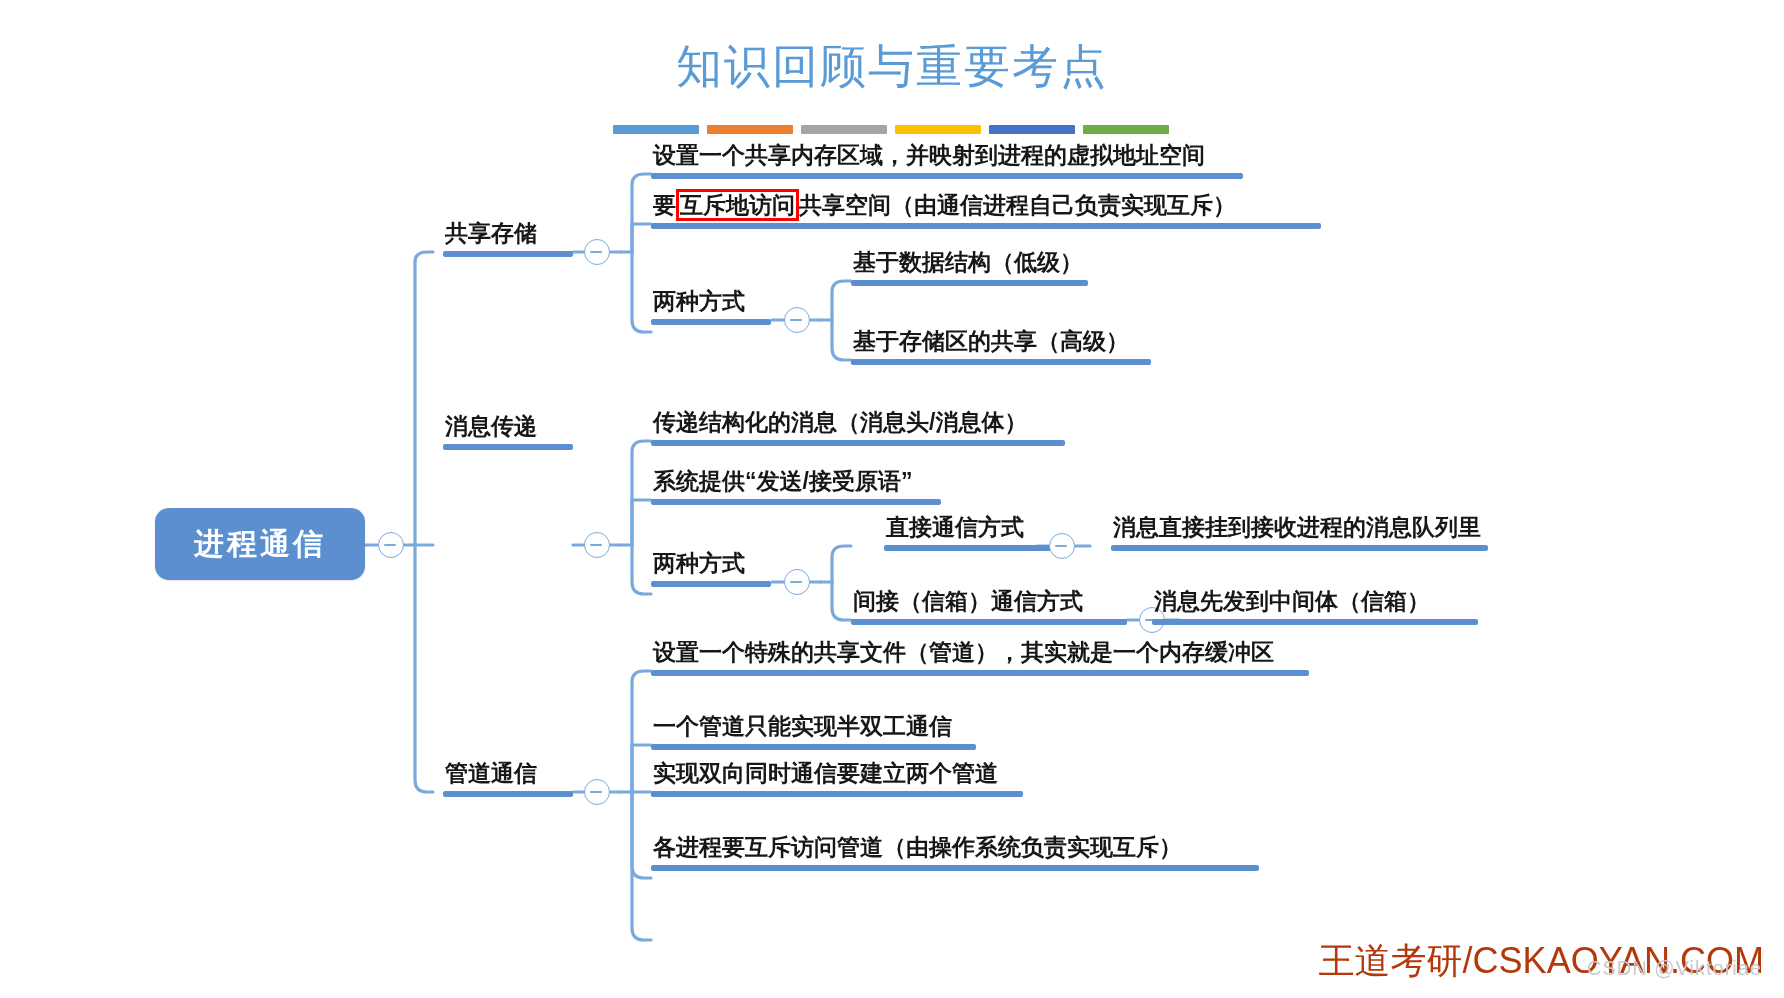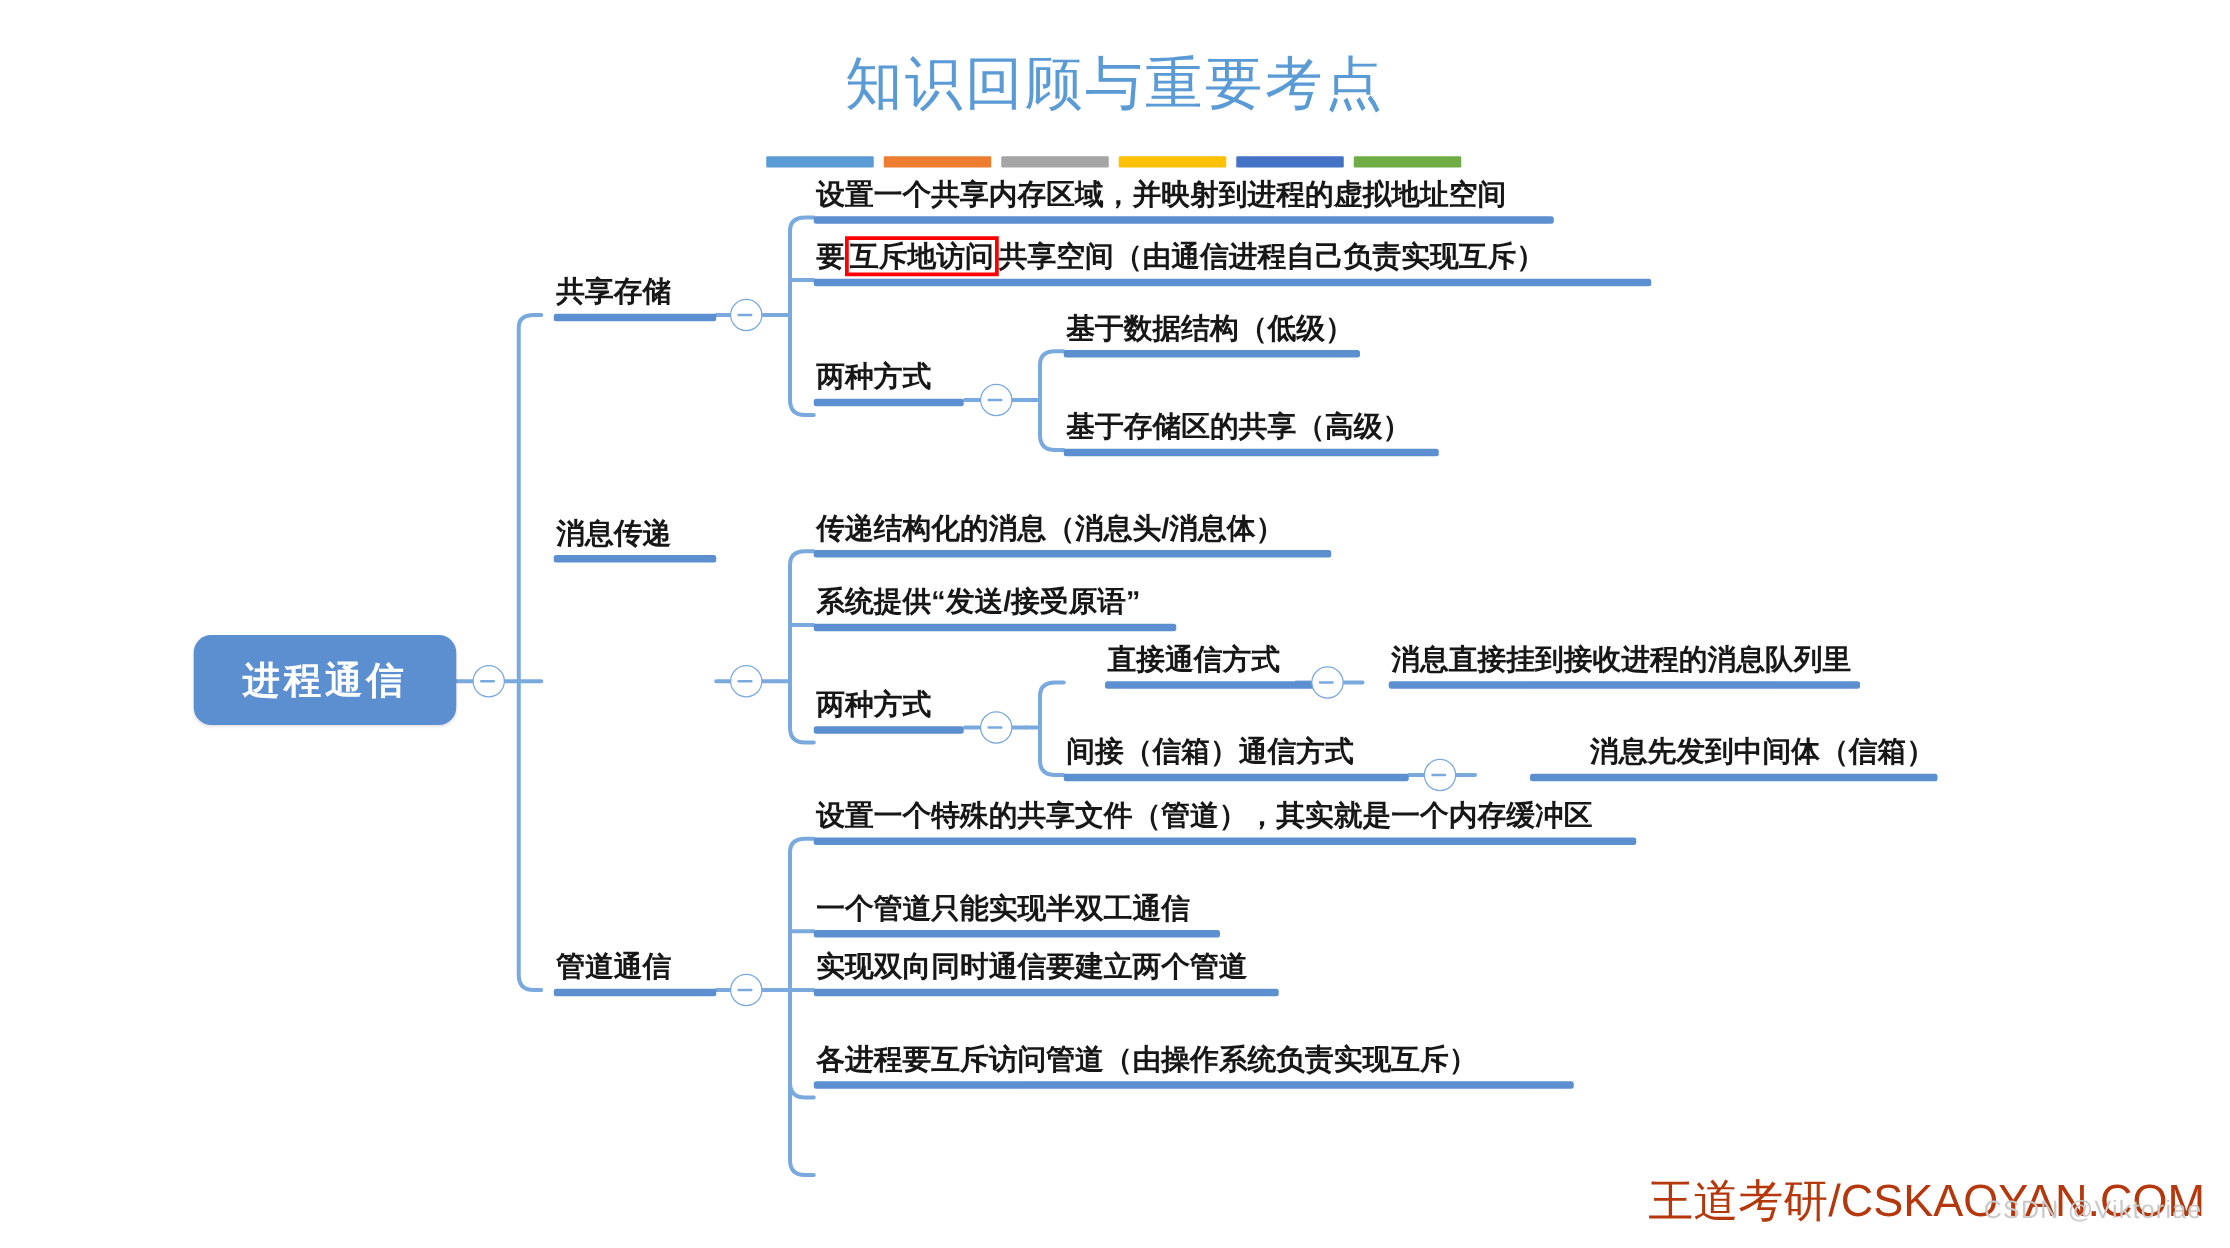--- a/index.html
+++ b/index.html
@@ -295,21 +295,21 @@
     <span class="label">消息直接挂到接收进程的消息队列里</span>
     <span class="rule" style="width:377px;"></span>
   </div>
 
   <div class="node lvl3" style="left:851px; top:590px;">
     <span class="label">间接（信箱）通信方式</span>
     <span class="rule" style="width:276px;"></span>
   </div>
   <div class="toggle" style="left:1139px; top:607px;"></div>
 
-  <div class="node lvl3" style="left:1224px; top:590px;text-align:right;">
+  <div class="node lvl3" style="left:1152px; top:590px;">
     <span class="label">消息先发到中间体（信箱）</span>
     <span class="rule" style="width:326px;"></span>
   </div>
 
   <div class="node lvl1" style="left:443px; top:762px;">
     <span class="label">管道通信</span>
     <span class="rule" style="width:130px;"></span>
   </div>
   <div class="toggle" style="left:584px; top:779px;"></div>
 

